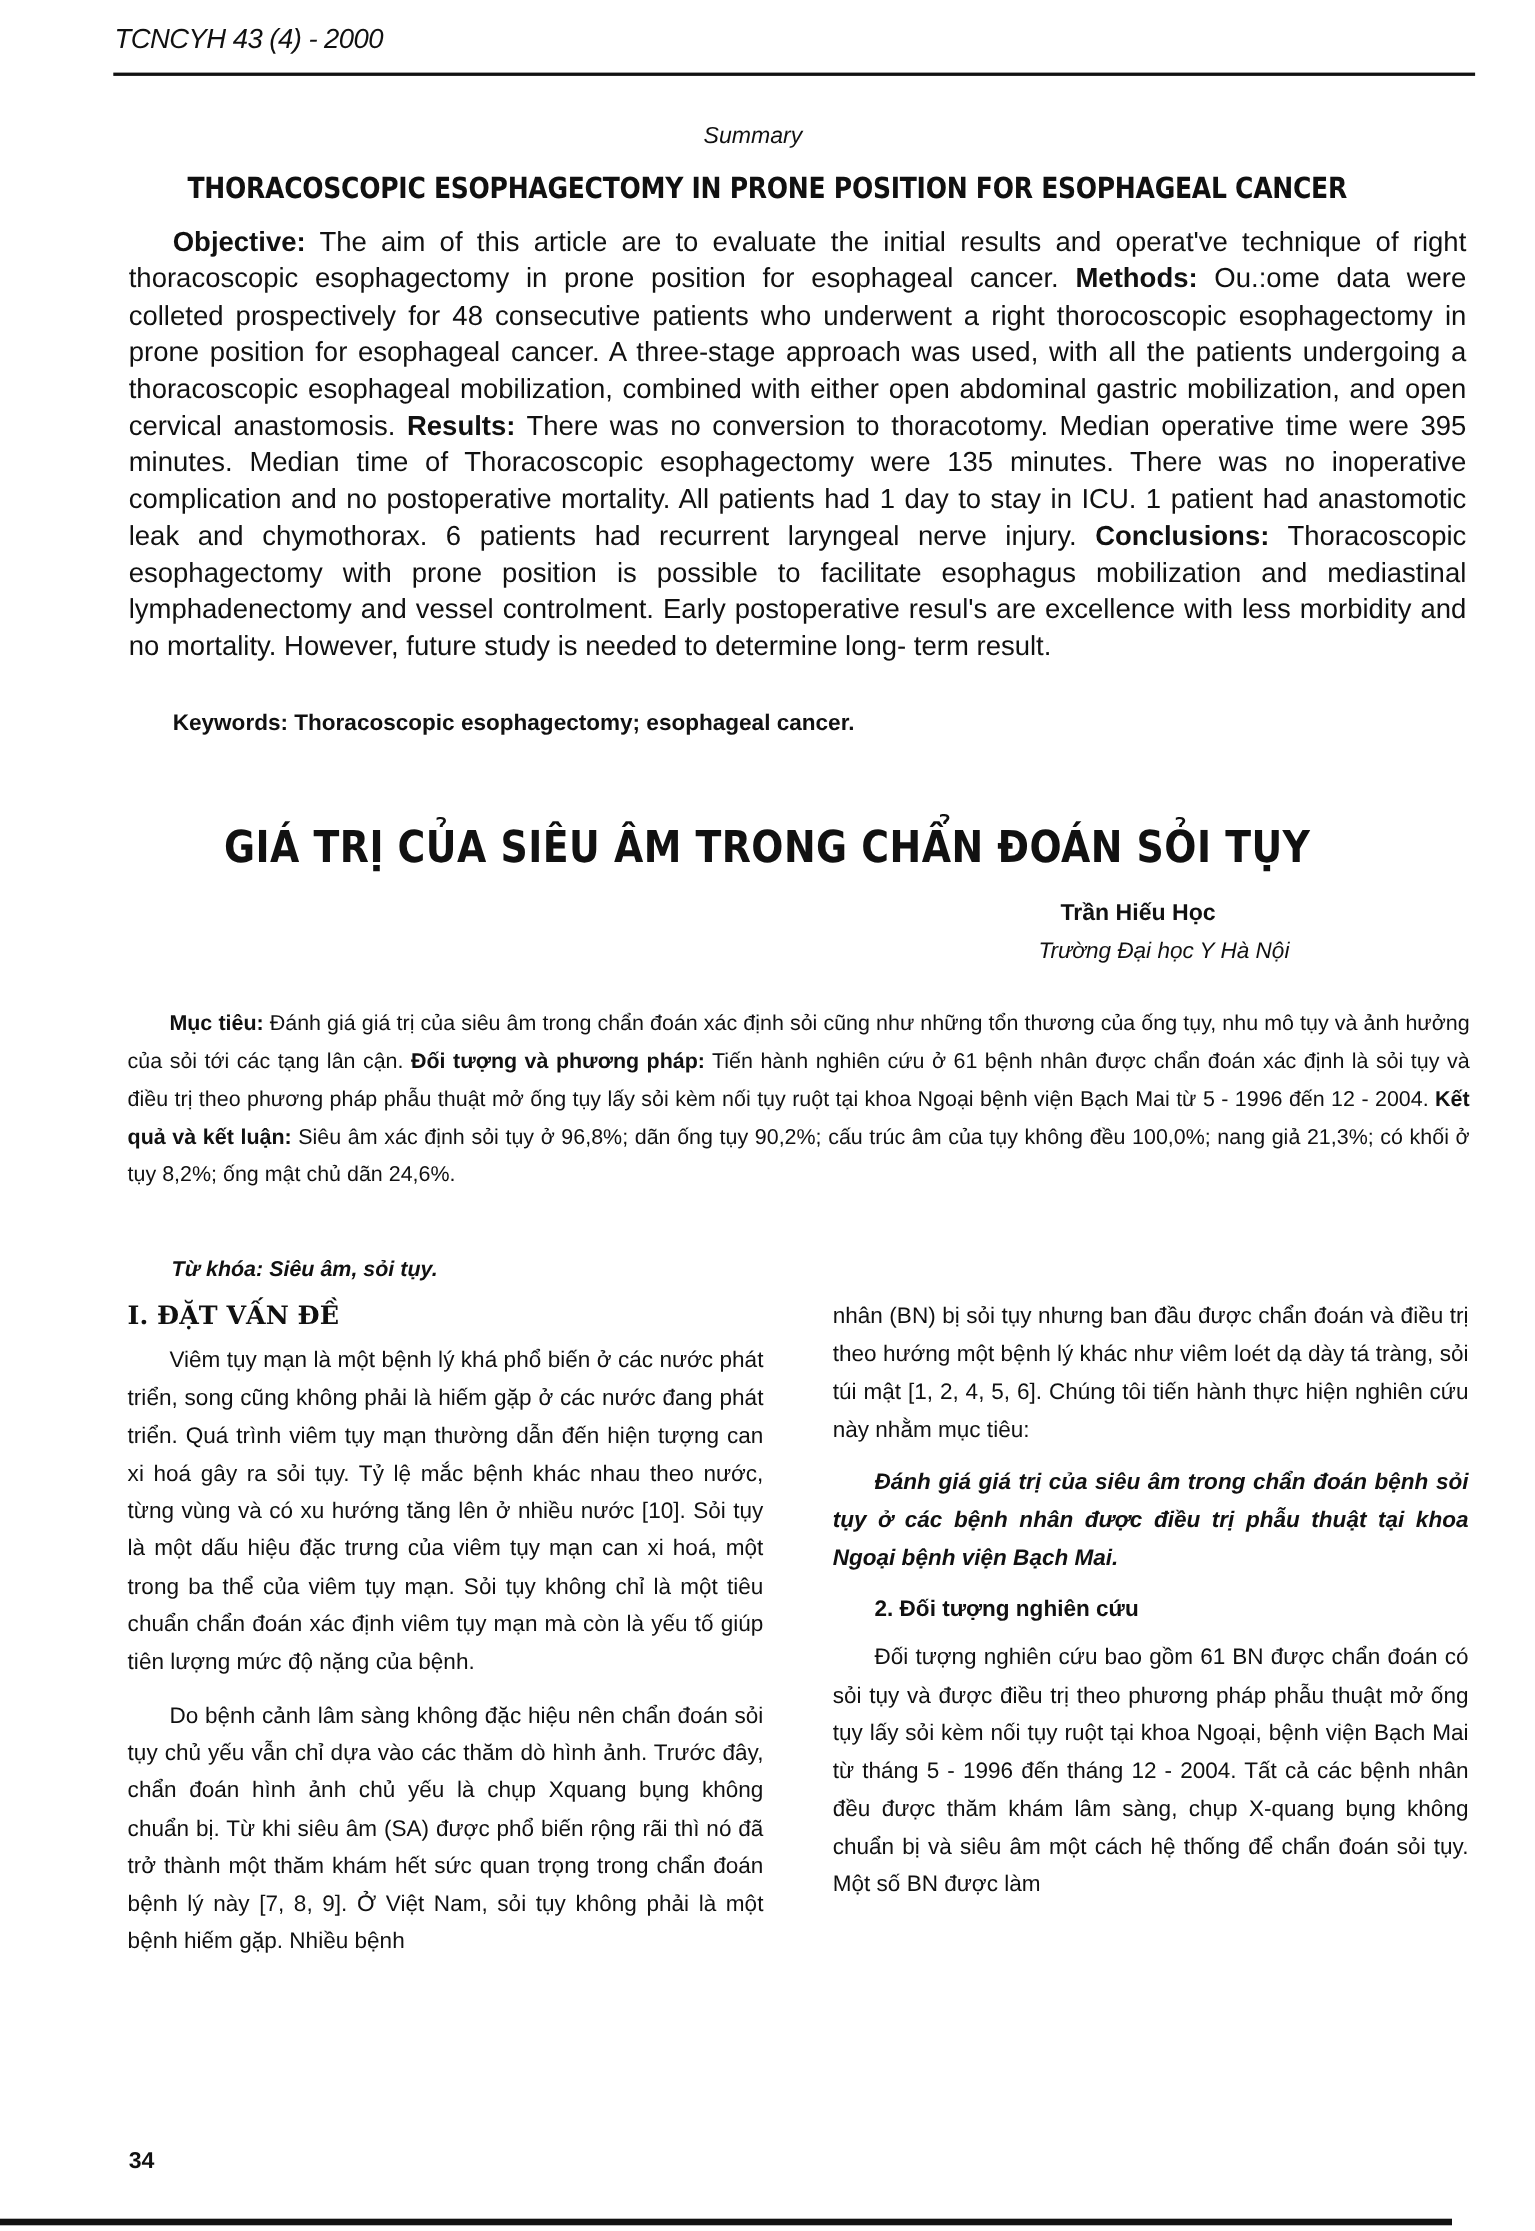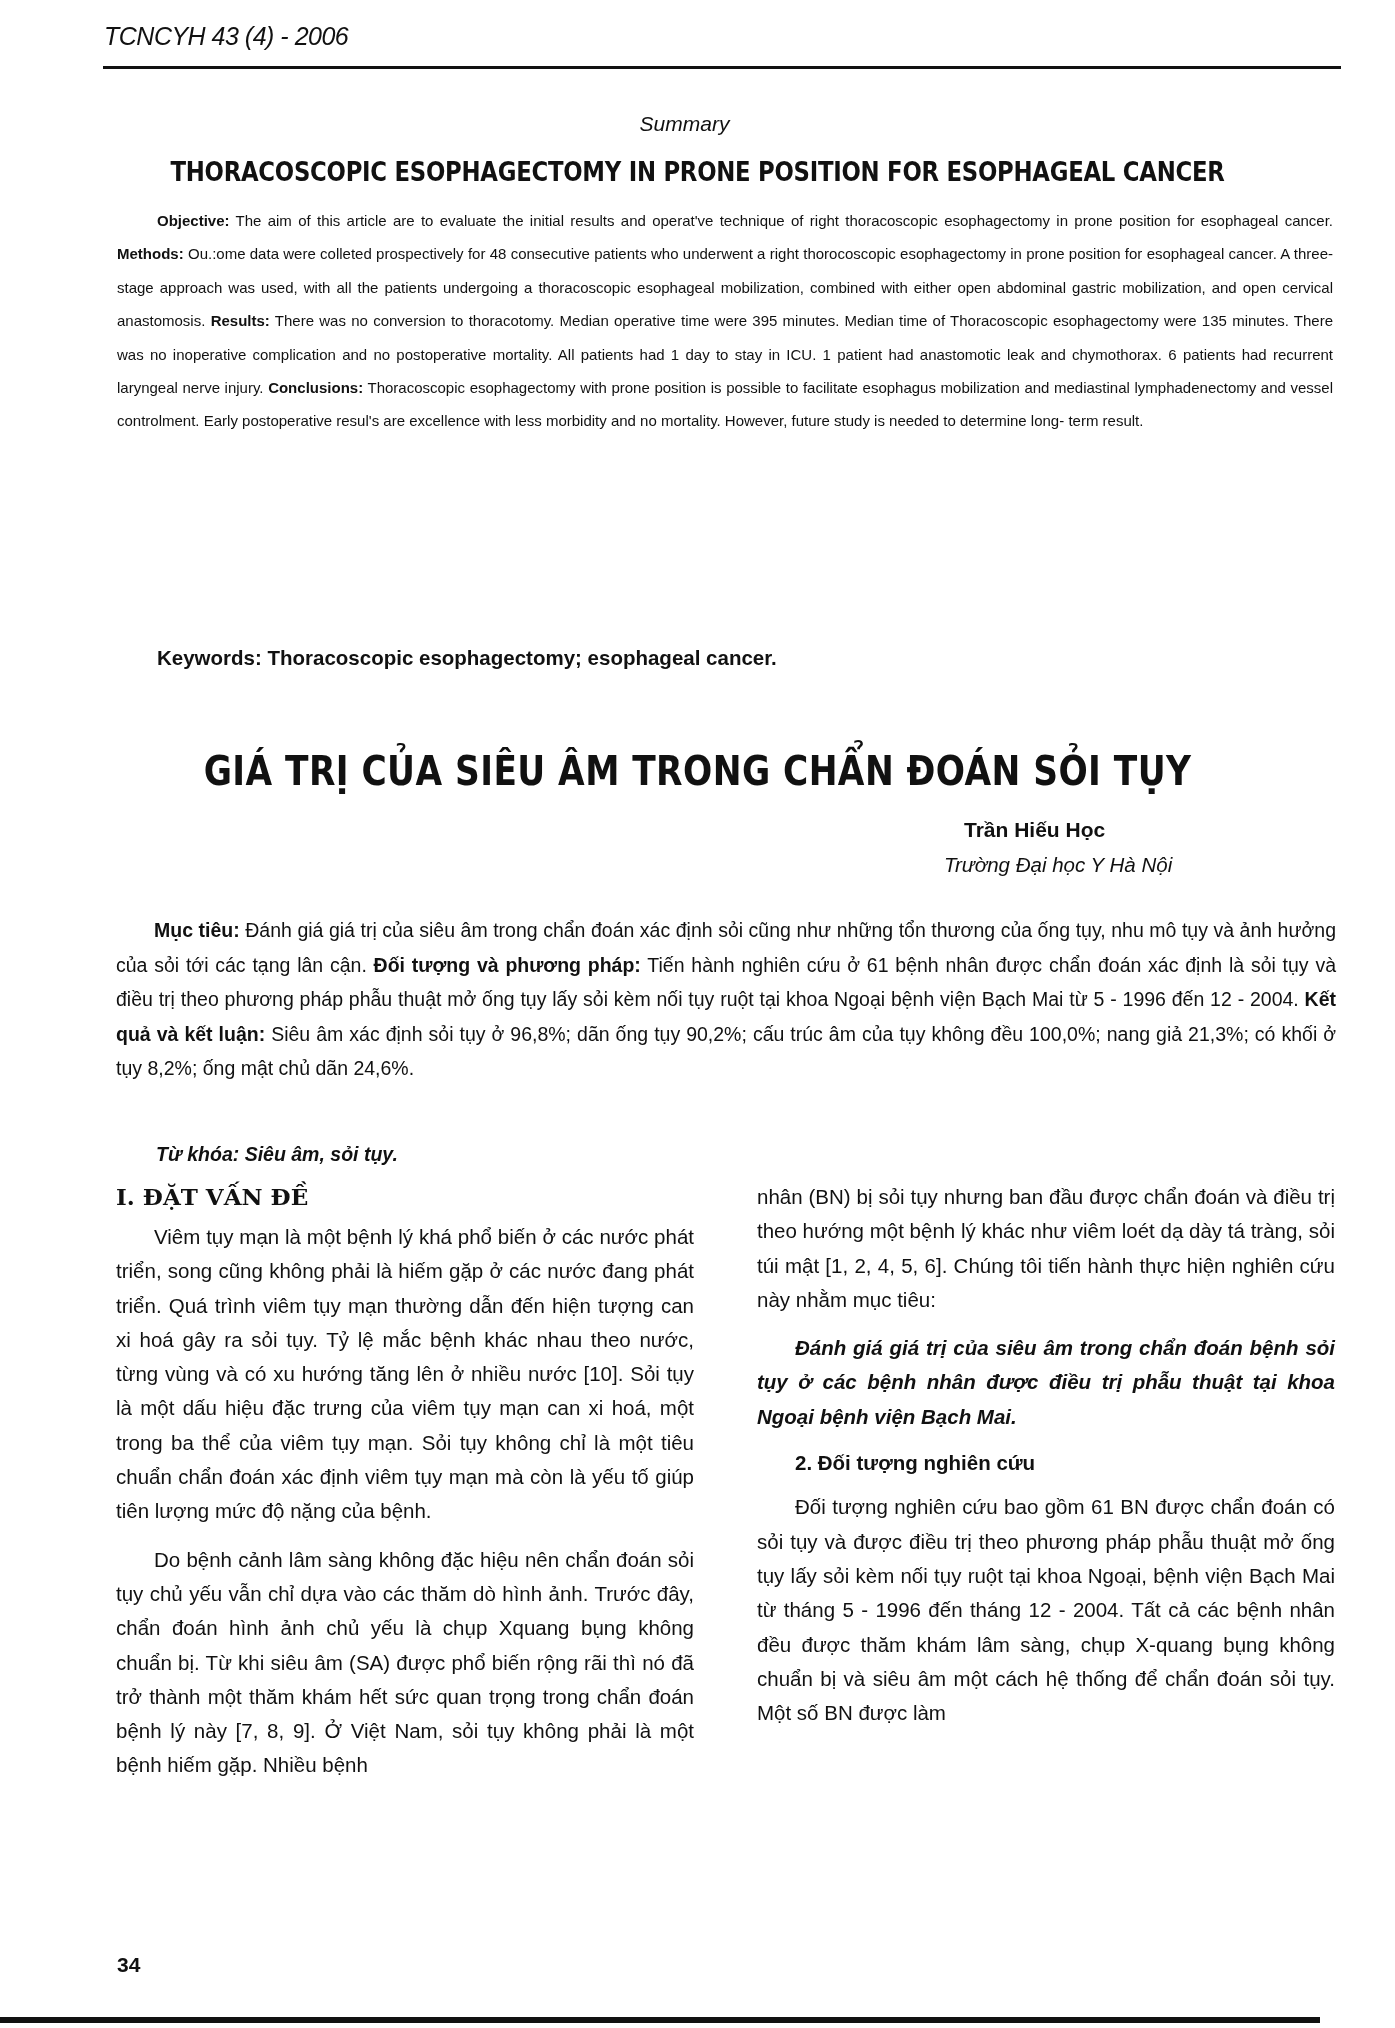--- a/index.html
+++ b/index.html
@@ -1,21 +1,21 @@
 <!DOCTYPE html>
 <html><head>
 <meta charset="utf-8">
 <style>
   html, body { margin: 0; padding: 0; background: #ffffff; }
   body { width: 1395px; height: 2028px; position: relative; overflow: hidden; color: #111; font-family: "Liberation Sans", sans-serif; }
   .running-head { position: absolute; left: 104px; top: 22px; font-style: italic; font-size: 25px; letter-spacing: -0.5px; font-family: "Liberation Sans Narrow", "Liberation Sans", sans-serif; }
   .top-rule { position: absolute; left: 103px; top: 66px; width: 1238px; height: 3px; background: #111; }
   .summary-label { position: absolute; left: 0; width: 1369px; top: 112px; text-align: center; font-style: italic; font-size: 21px; }
   .en-title { position: absolute; left: 0; width: 1395px; top: 156px; text-align: center; font-weight: bold; font-size: 26.5px; letter-spacing: -0.3px; font-family: "DejaVu Sans", sans-serif; transform: scaleX(0.86); transform-origin: center; }
-  .en-abstract { position: absolute; left: 117px; width: 1216px; top: 204px; font-size: 15px; line-height: 33.4px; text-align: justify; text-indent: 40px; }
+  .en-abstract { position: absolute; left: 117px; width: 1216px; top: 204px; font-size: 25px; line-height: 33.4px; text-align: justify; text-indent: 40px; }
   .en-abstract b { font-weight: bold; }
   .keywords { position: absolute; left: 157px; top: 646px; font-size: 20.5px; font-weight: bold; }
   .vi-title { position: absolute; left: 0; width: 1395px; top: 748px; text-align: center; font-weight: bold; font-size: 40px; font-family: "DejaVu Sans", sans-serif; transform: scaleX(0.86); transform-origin: center; letter-spacing: 0.5px; }
   .author { position: absolute; left: 964px; top: 818px; font-weight: bold; font-size: 21px; }
   .affiliation { position: absolute; left: 944px; top: 853px; font-style: italic; font-size: 20.5px; }
   .vi-abstract { position: absolute; left: 116px; width: 1220px; top: 913px; font-size: 19.5px; line-height: 34.5px; text-align: justify; text-indent: 38px; }
   .vi-abstract b { font-weight: bold; }
   .vi-keywords { position: absolute; left: 156px; top: 1123px; font-style: italic; font-weight: bold; font-size: 19.5px; margin-top: 20px; }
   .col { position: absolute; width: 578px; font-size: 20.5px; line-height: 34.3px; text-align: justify; }
   .col-left { left: 116px; top: 1180px; }
@@ -25,21 +25,21 @@
   .para { margin: 0 0 14px 0; text-indent: 38px; }
   .para.noindent { text-indent: 0; }
   .aim { font-weight: bold; font-style: italic; text-indent: 38px; margin: 6px 0 12px 0; }
   .subhead { font-weight: bold; font-size: 20.5px; padding-left: 38px; margin: 0 0 10px 0; }
   .page-number { position: absolute; left: 117px; top: 1953px; font-size: 21px; font-weight: bold; }
   .bottom-rule { position: absolute; left: 0; top: 2017px; width: 1320px; height: 6px; background: #111; }
 </style>
 </head>
 <body>
 
-<div class="running-head">TCNCYH 43 (4) - 2006</div>
+<div class="running-head">TCNCYH 43 (4) - 2000</div>
 <div class="top-rule"></div>
 
 <div class="summary-label">Summary</div>
 <div class="en-title">THORACOSCOPIC ESOPHAGECTOMY IN PRONE POSITION FOR ESOPHAGEAL CANCER</div>
 
 <div class="en-abstract">
   <b>Objective:</b><span> The aim of this article are to evaluate the initial results and operat've technique of right thoracoscopic esophagectomy in prone position for esophageal cancer. </span><b>Methods:</b><span> Ou.:ome data were colleted prospectively for 48 consecutive patients who underwent a right thorocoscopic esophagectomy in prone position for esophageal cancer. A three-stage approach was used, with all the patients undergoing a thoracoscopic esophageal mobilization, combined with either open abdominal gastric mobilization, and open cervical anastomosis. </span><b>Results:</b><span> There was no conversion to thoracotomy. Median operative time were 395 minutes. Median time of Thoracoscopic esophagectomy were 135 minutes. There was no inoperative complication and no postoperative mortality. All patients had 1 day to stay in ICU. 1 patient had anastomotic leak and chymothorax. 6 patients had recurrent laryngeal nerve injury. </span><b>Conclusions:</b><span> Thoracoscopic esophagectomy with prone position is possible to facilitate esophagus mobilization and mediastinal lymphadenectomy and vessel controlment. Early postoperative resul's are excellence with less morbidity and no mortality. However, future study is needed to determine long- term result.</span>
 </div>
 <div class="keywords">Keywords: Thoracoscopic esophagectomy; esophageal cancer.</div>
 

